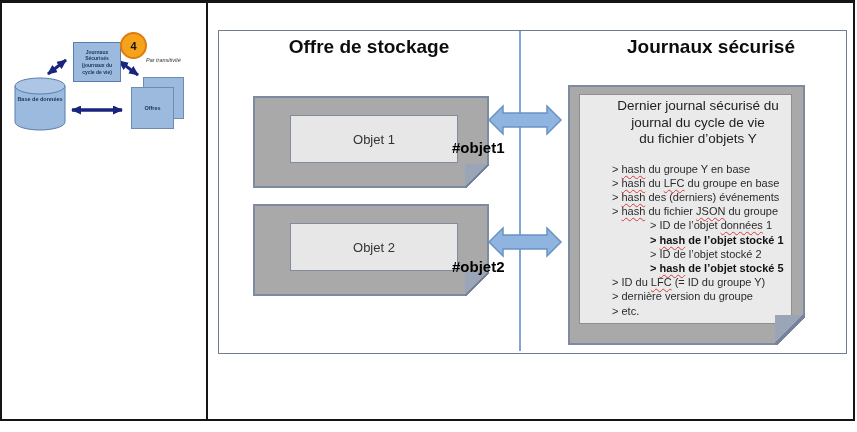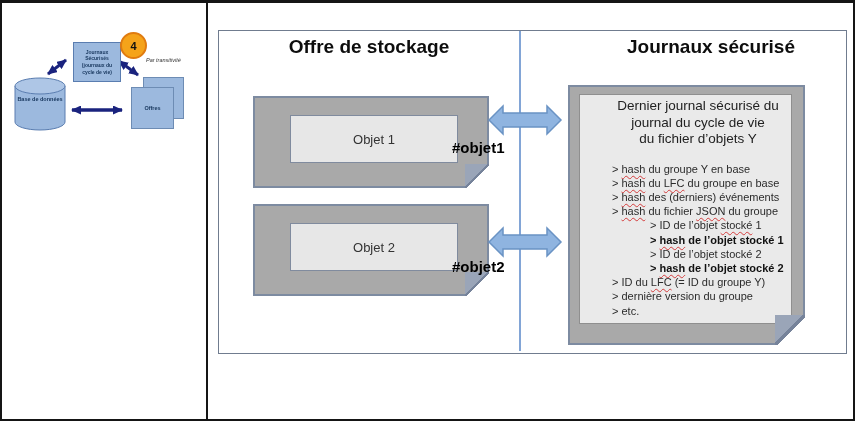--- a/index.html
+++ b/index.html
@@ -126,24 +126,24 @@
   <div class="note" style="left:568px;top:85px;width:233px;height:256px;">
     <div class="jpanel">
       <div class="jtitle">Dernier journal sécurisé du</div>
       <div class="jtitle">journal du cycle de vie</div>
       <div class="jtitle">du fichier d’objets Y</div>
       <div class="jlist">
           <div class="jline"><span>&gt; </span><span class="sq">hash</span><span> du groupe Y en base</span></div>
           <div class="jline"><span>&gt; </span><span class="sq">hash</span><span> du </span><span class="sq">LFC</span><span> du groupe en base</span></div>
           <div class="jline"><span>&gt; </span><span class="sq">hash</span><span> des (derniers) événements</span></div>
           <div class="jline"><span>&gt; </span><span class="sq">hash</span><span> du fichier </span><span class="sq">JSON</span><span> du groupe</span></div>
-          <div class="jline indent"><span>&gt; ID de l’objet </span><span class="sq">stocké</span><span> 1</span></div>
+          <div class="jline indent"><span>&gt; ID de l’objet </span><span class="sq">données</span><span> 1</span></div>
           <div class="jline indent bold"><span>&gt; </span><span class="sq">hash</span><span> de l’objet stocké 1</span></div>
           <div class="jline indent"><span>&gt; ID de l’objet stocké 2</span></div>
-          <div class="jline indent bold"><span>&gt; </span><span class="sq">hash</span><span> de l’objet stocké 2</span></div>
+          <div class="jline indent bold"><span>&gt; </span><span class="sq">hash</span><span> de l’objet stocké 5</span></div>
           <div class="jline"><span>&gt; ID du </span><span class="sq">LFC</span><span> (= ID du groupe Y)</span></div>
           <div class="jline"><span>&gt; dernière version du groupe</span></div>
           <div class="jline"><span>&gt; etc.</span></div>
         </div>
     </div>
     <div class="fold big"></div>
   </div>
 </div>
 
 </body></html>

